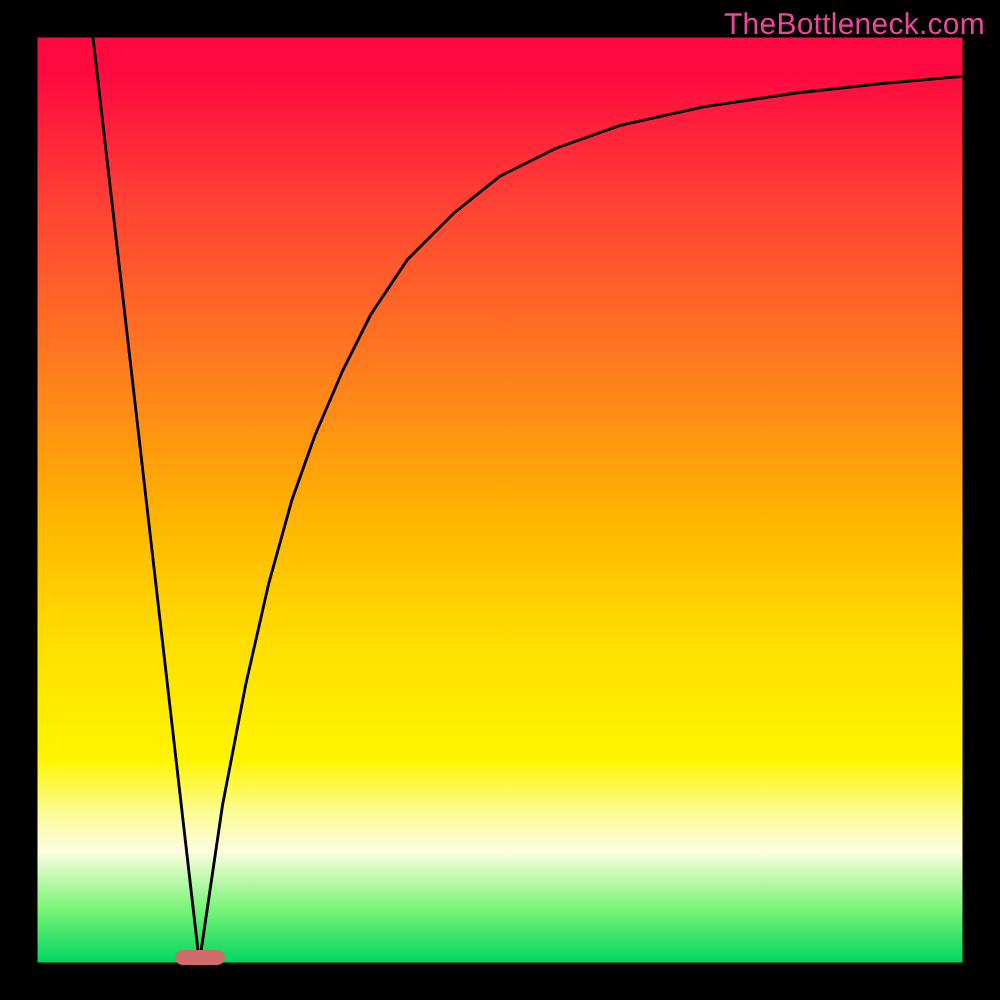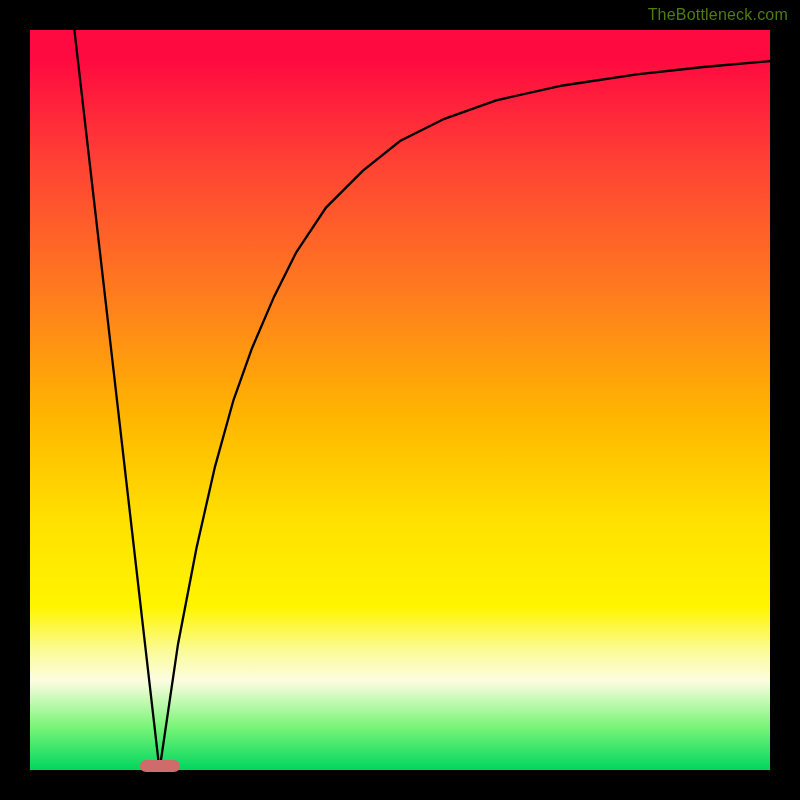--- a/index.html
+++ b/index.html
@@ -8,22 +8,22 @@
     position: relative;
     width: 800px;
     height: 800px;
     background: #000;
   }
   .watermark {
     position: absolute;
     top: 6px;
     right: 12px;
     font-family: Arial, Helvetica, sans-serif;
-    font-size: 16px;
-    color: #4d7c0f;
+    font-size: 24px;
+    color: #ec4899;
     letter-spacing: 0.2px;
     z-index: 10;
   }
   .plot-area {
     position: absolute;
     left: 30px;
     top: 30px;
     width: 740px;
     height: 740px;
     background: linear-gradient(

